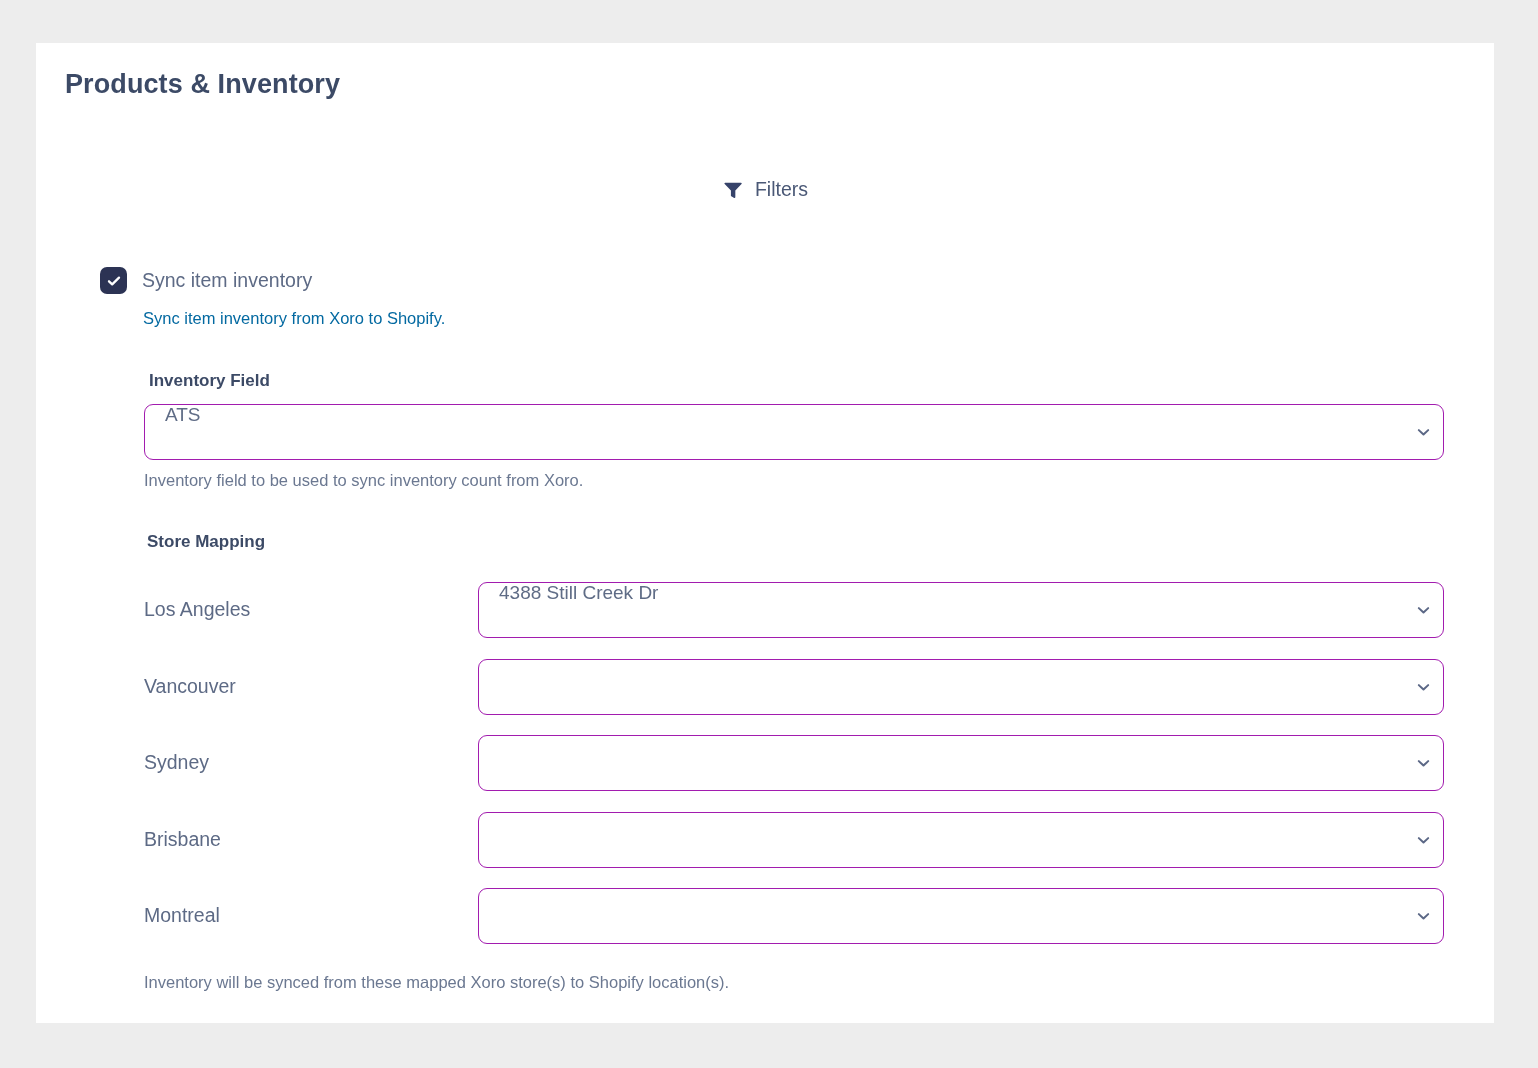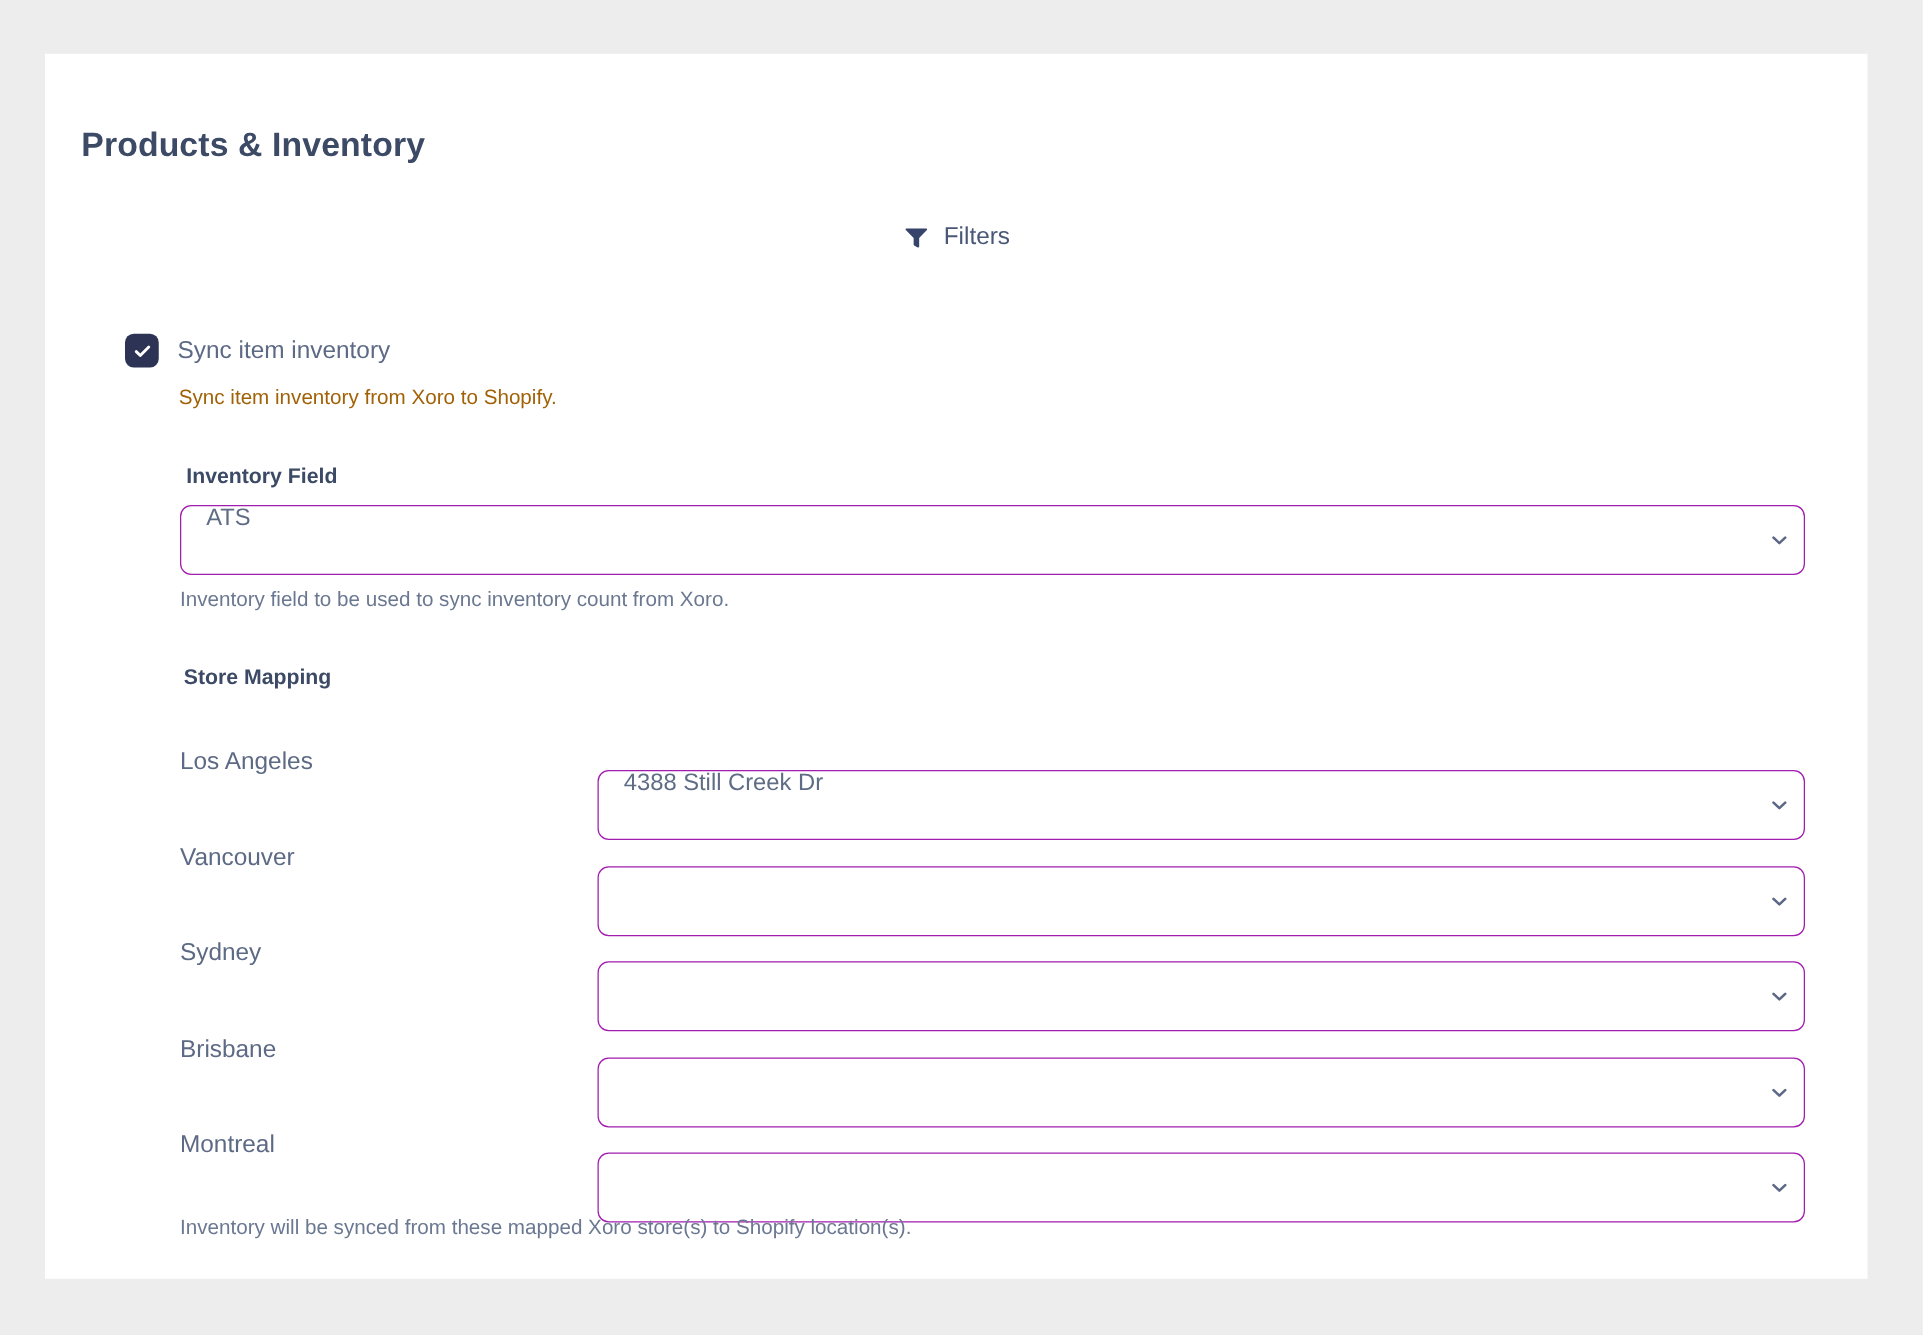--- a/index.html
+++ b/index.html
@@ -27,21 +27,20 @@
     overflow: hidden;
   }
   .page-title {
     position: absolute;
     left: 29px;
     top: 26px;
     font-size: 27px;
     font-weight: bold;
     color: #3c4a66;
     letter-spacing: 0.1px;
-    margin-top: 32px;
   }
 
   
   .tabs {
     position: absolute;
     left: 29px;
     top: 117px;
     width: 1400px;
     height: 60px;
     display: flex;
@@ -97,21 +96,21 @@
   .checkbox-label {
     font-size: 19.5px;
     color: #5d6a85;
     line-height: 1;
   }
   .checkbox-help {
     position: absolute;
     left: 107px;
     top: 266px;
     font-size: 16.5px;
-    color: #a16207;
+    color: #0369a1;
   }
 
   
   .field-label {
     position: absolute;
     font-size: 17px;
     font-weight: bold;
     color: #3c4a66;
   }
   #inventory-field-label { left: 113px; top: 328px; }
@@ -172,21 +171,20 @@
     transform: translateY(-50%);
     font-size: 19.5px;
     color: #5d6a85;
     line-height: 1;
   }
   .map-row .select {
     left: 334px;
     top: 0;
     width: 966px;
     height: 56px;
-    margin-top: 34px;
   }
   #map-row-0 { top: 539px; }
   #map-row-1 { top: 616px; }
   #map-row-2 { top: 692px; }
   #map-row-3 { top: 769px; }
   #map-row-4 { top: 845px; }
 </style>
 </head>
 <body>
 

